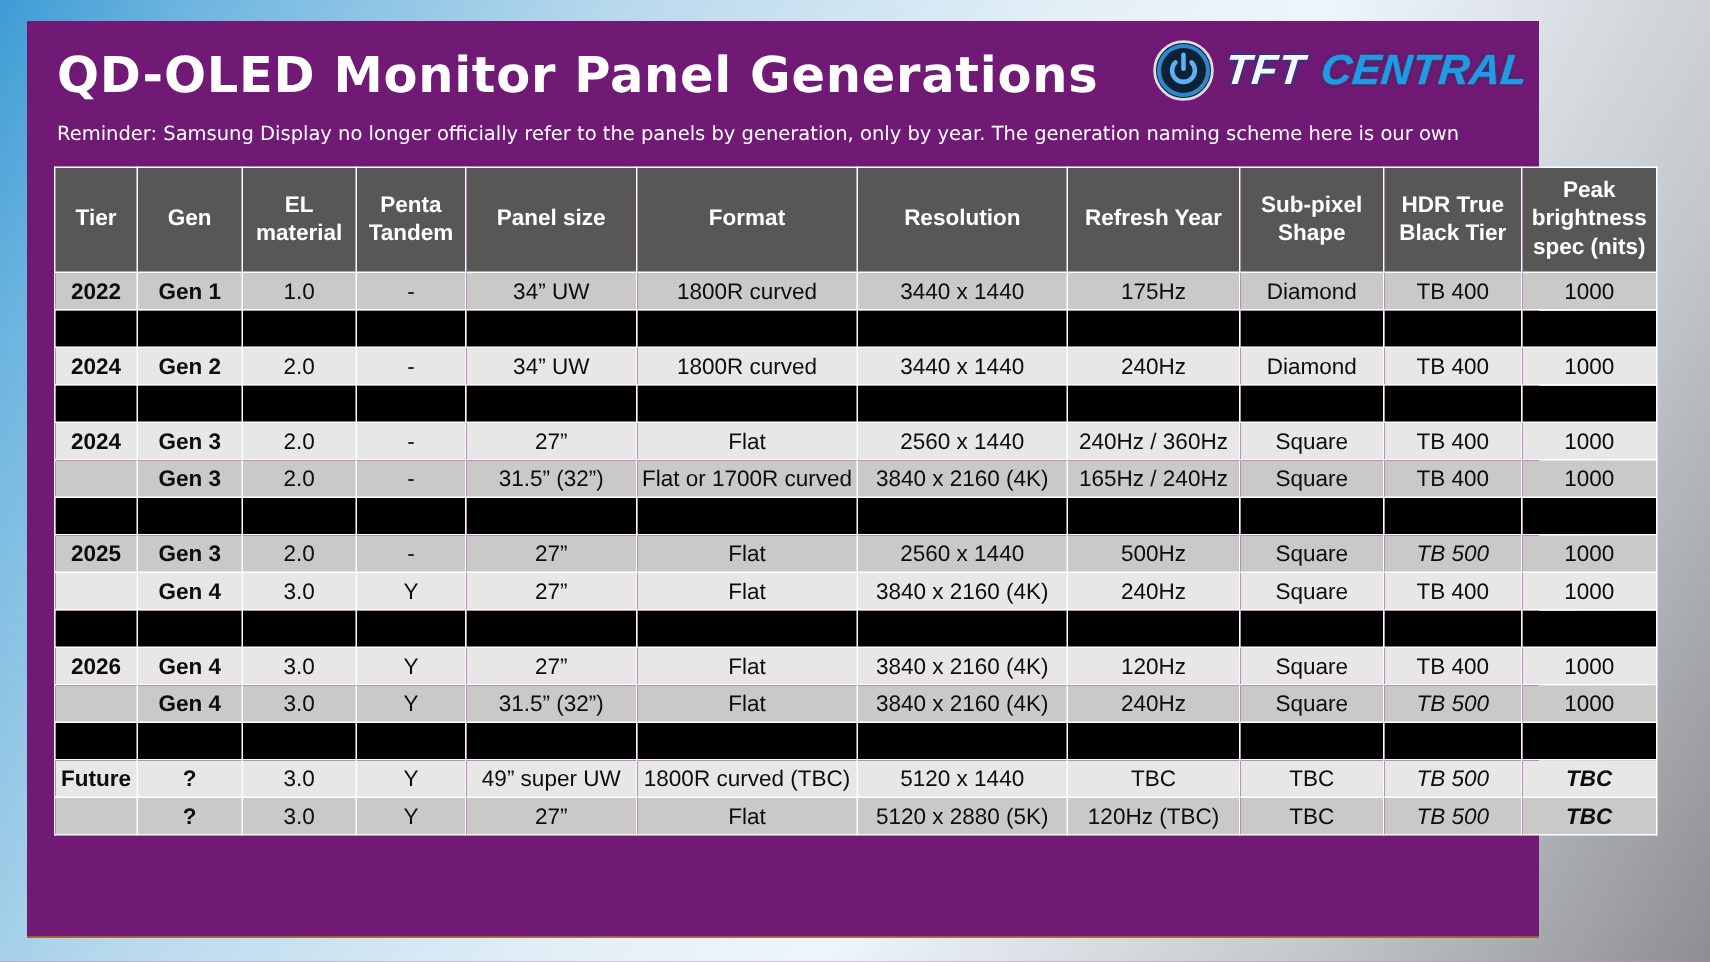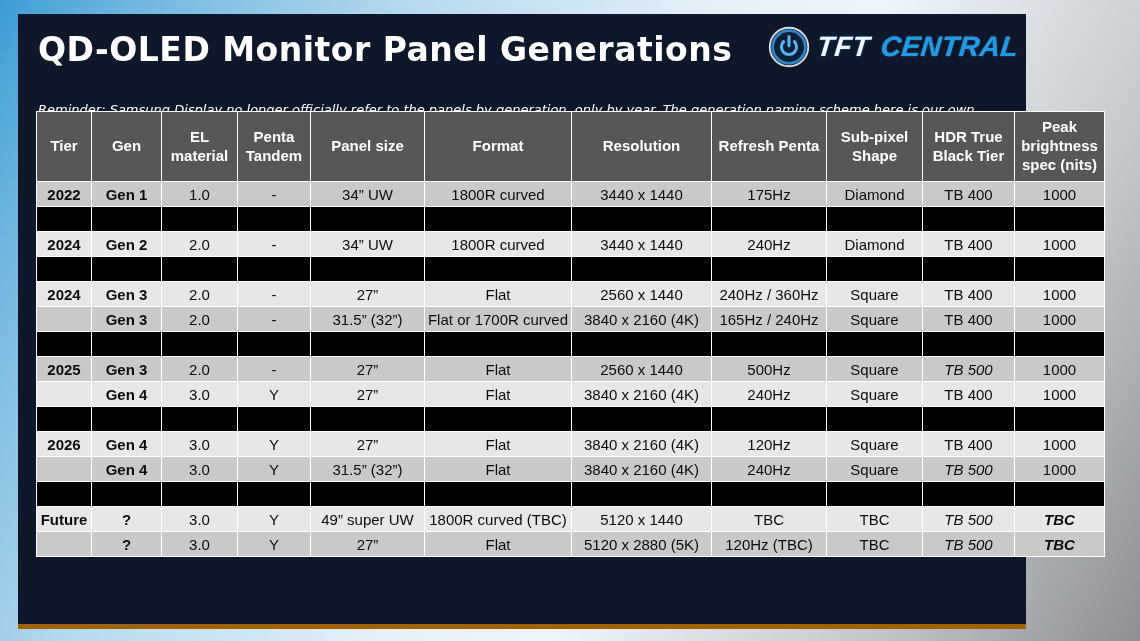--- a/index.html
+++ b/index.html
@@ -3,31 +3,31 @@
 <meta charset="utf-8">
 <style>
   html,body{margin:0;padding:0;}
   body{
     width:1140px;height:641px;position:relative;overflow:hidden;
     font-family:"Liberation Sans",sans-serif;
     background:linear-gradient(118deg,#3e9cd4 0%,#6fb6e0 9%,#b8d9ec 28%,#e3eff7 48%,#eef5fa 60%,#c2c7cb 82%,#8d8e92 100%);
   }
   .slide{
     position:absolute;left:18px;top:14px;width:1008px;height:610px;
-    background:#0f172a;border-bottom:5px solid #a16207;
+    background:#701a75;border-bottom:1px solid #a16207;
   }
   .title{
     position:absolute;left:20px;top:16px;color:#fff;
     font-family:"DejaVu Sans","Liberation Sans",sans-serif;
     font-size:33px;font-weight:bold;letter-spacing:.5px;white-space:nowrap;
   }
   .reminder{
-    position:absolute;left:20px;top:88px;color:#fff;
+    position:absolute;left:20px;top:68px;color:#fff;
     font-family:"DejaVu Sans","Liberation Sans",sans-serif;
-    font-size:13px;font-style:italic;white-space:nowrap;
+    font-size:13px;white-space:nowrap;
   }
   .logo{
     position:absolute;right:8px;top:12px;display:flex;align-items:center;gap:7px;
     font-style:italic;font-weight:bold;
   }
   .logo .pwr{width:42px;height:42px;display:block;}
   .logo .word{
     font-size:28px;letter-spacing:.5px;white-space:nowrap;
     font-family:"Liberation Sans",sans-serif;transform:skewX(-6deg);
   }
@@ -83,21 +83,21 @@
         </colgroup>
       <thead>
           <tr>
             <th>Tier</th>
             <th>Gen</th>
             <th>EL material</th>
             <th>Penta Tandem</th>
             <th>Panel size</th>
             <th>Format</th>
             <th>Resolution</th>
-            <th>Refresh Penta</th>
+            <th>Refresh Year</th>
             <th>Sub-pixel Shape</th>
             <th>HDR True Black Tier</th>
             <th>Peak brightness spec (nits)</th>
           </tr>
         </thead>
       <tbody>
           <tr class="mid">
             <td>2022</td>
             <td>Gen 1</td>
             <td>1.0</td>

